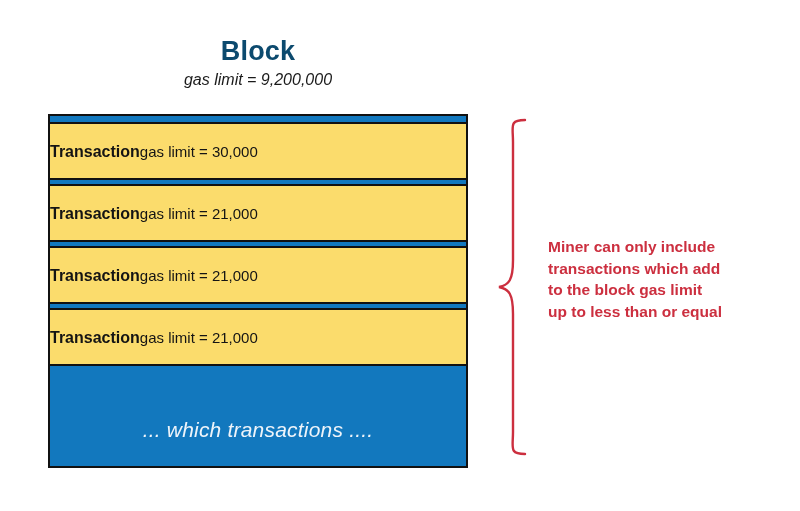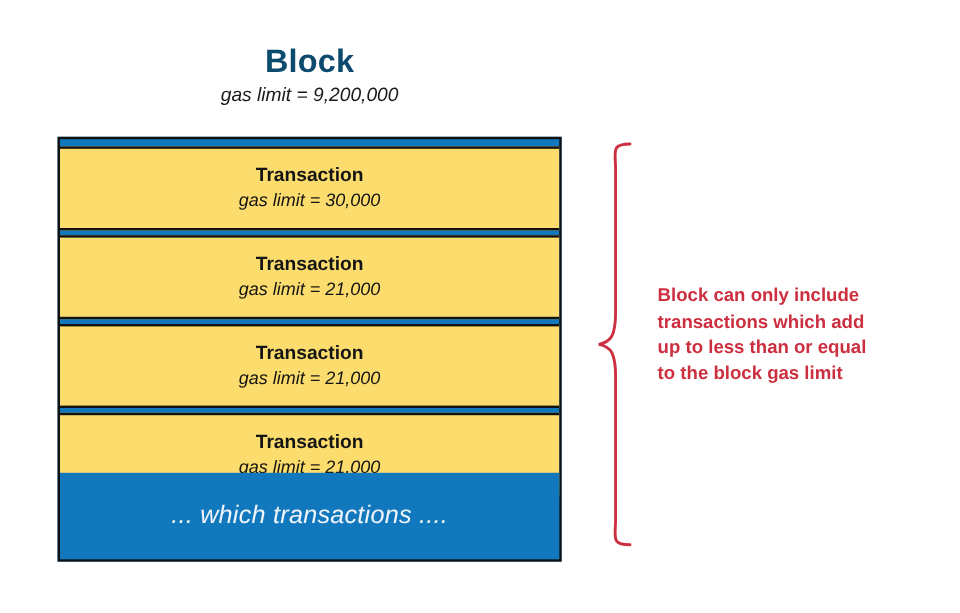--- a/index.html
+++ b/index.html
@@ -54,39 +54,37 @@
   #transaction-list {
     display: block;
   }
 
   .transaction-box {
     position: relative;
     background: #FBDC6C;
     border-top: 2px solid #111111;
     border-bottom: 2px solid #111111;
     box-sizing: border-box;
-    height: 70px;
+    height: 58px;
     margin-bottom: 4px;
     display: flex;
-    flex-direction: column;
+    flex-direction: row;
     align-items: center;
-    justify-content: center;
   }
   .transaction-box:last-child {
     margin-bottom: 0;
   }
   .transaction-title {
     font-size: 16px;
     font-weight: bold;
     color: #141414;
     line-height: 21px;
   }
   .transaction-gas {
     font-size: 15px;
-    font-style: italic;
     color: #141414;
     line-height: 20px;
     margin-top: 1px;
   }
 
   #other-transactions-area {
     position: absolute;
     left: 0;
     right: 0;
     top: 278px;
@@ -179,20 +177,20 @@
       <path d="M 30 8
                C 14 8, 18 14, 18 30
                L 18 148
                C 18 168, 14 173, 4 175
                C 14 177, 18 182, 18 202
                L 18 320
                C 18 336, 14 342, 30 342" fill="none" stroke="#CC2F3F" stroke-width="2.4" stroke-linecap="round"></path>
     </svg>
 
     <div id="annotation-text">
-      <span>Block can only include</span>
+      <span>Miner can only include</span>
       <span>transactions which add</span>
+      <span>to the block gas limit</span>
       <span>up to less than or equal</span>
-      <span>to the block gas limit</span>
     </div>
   </div>
 
 </div>
 
 </body></html>

